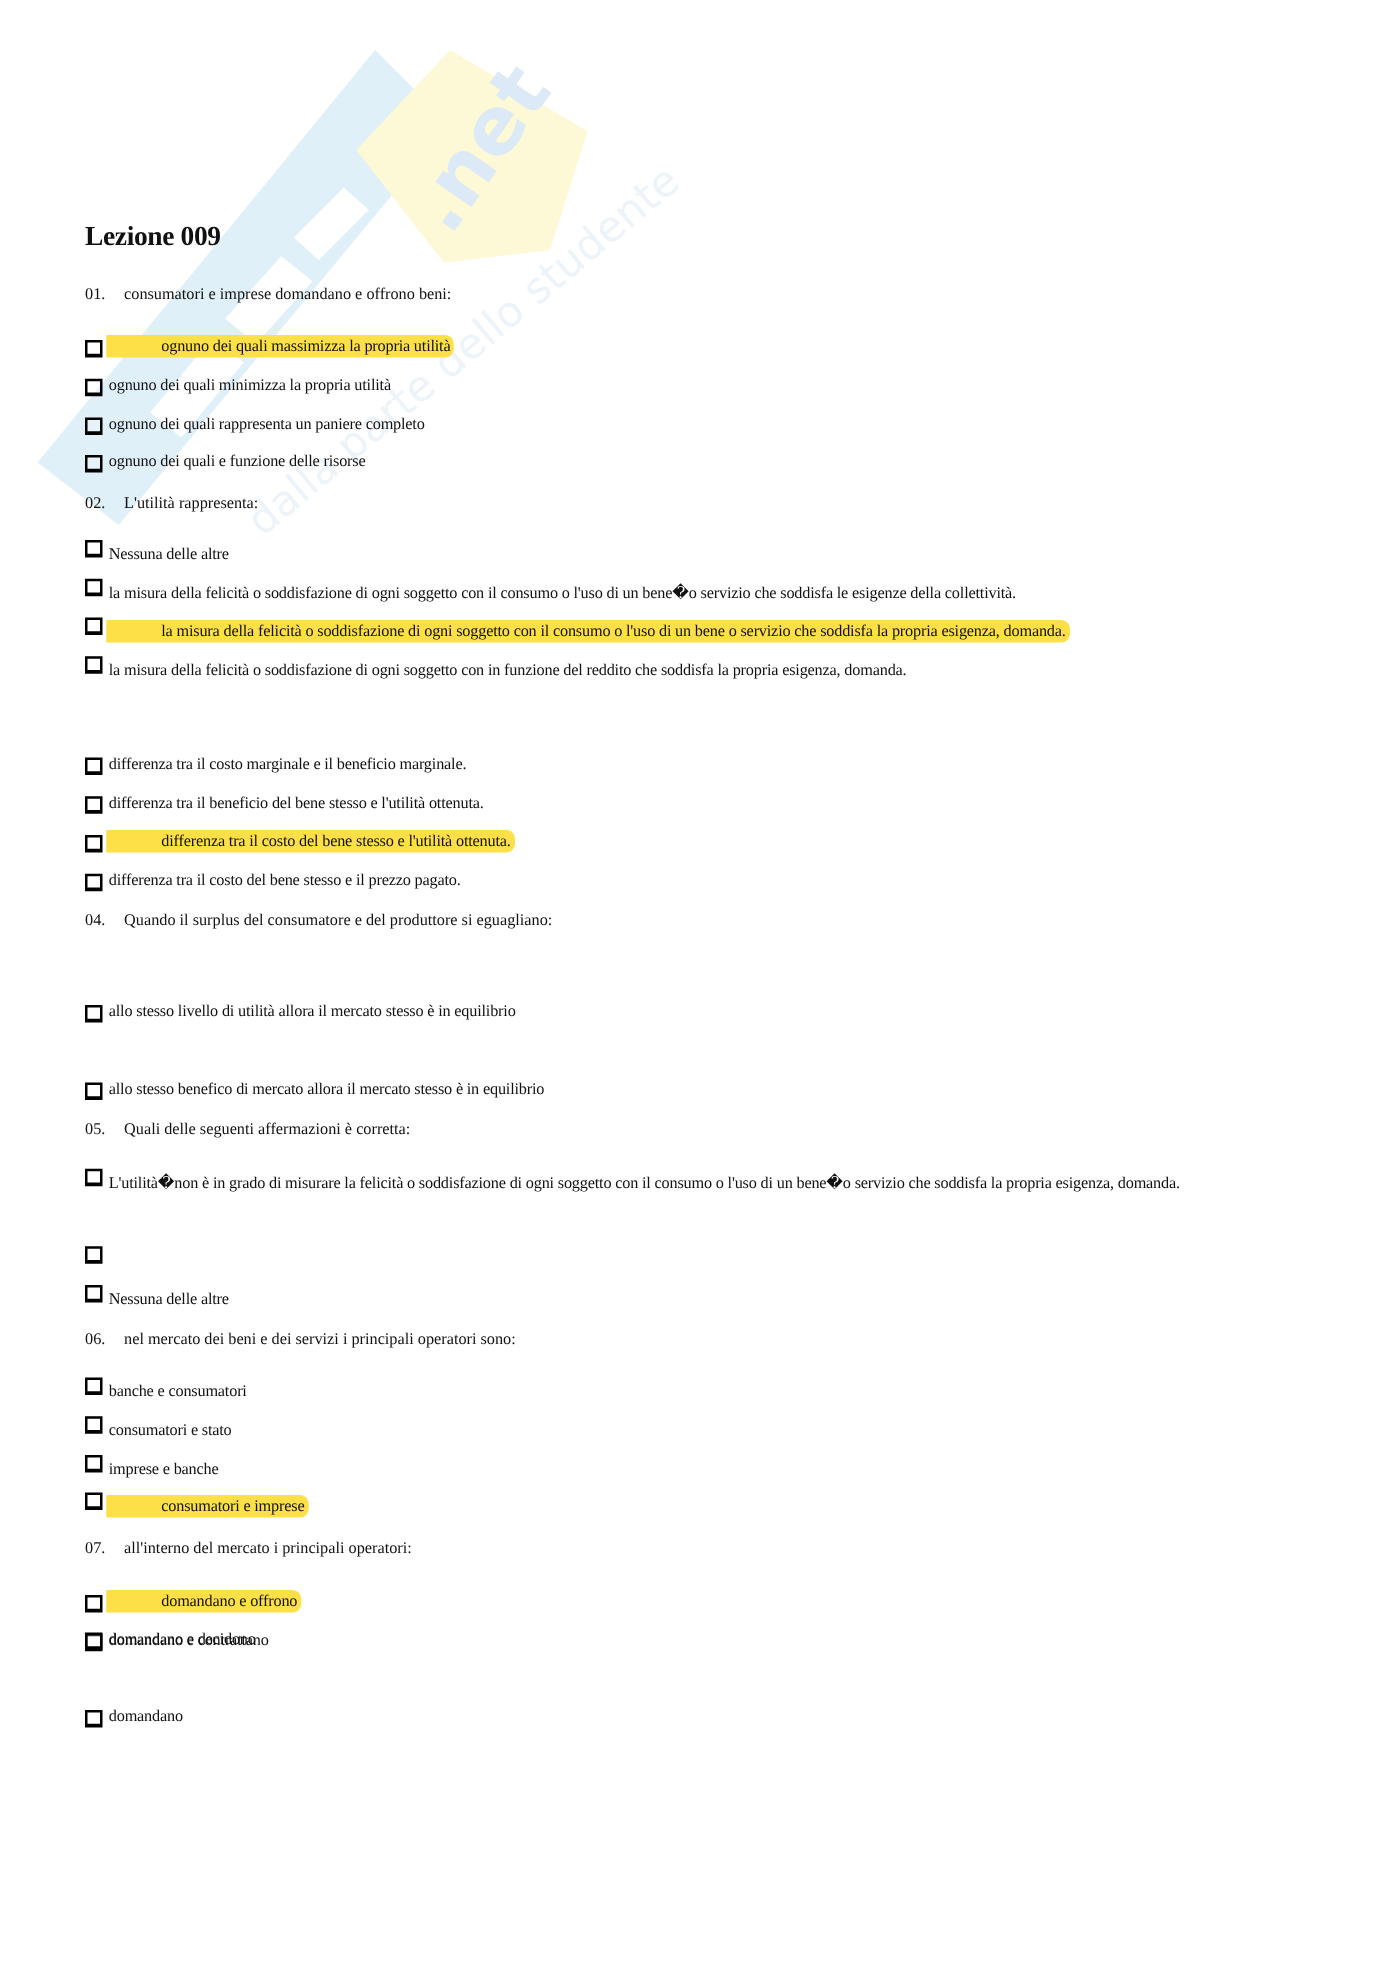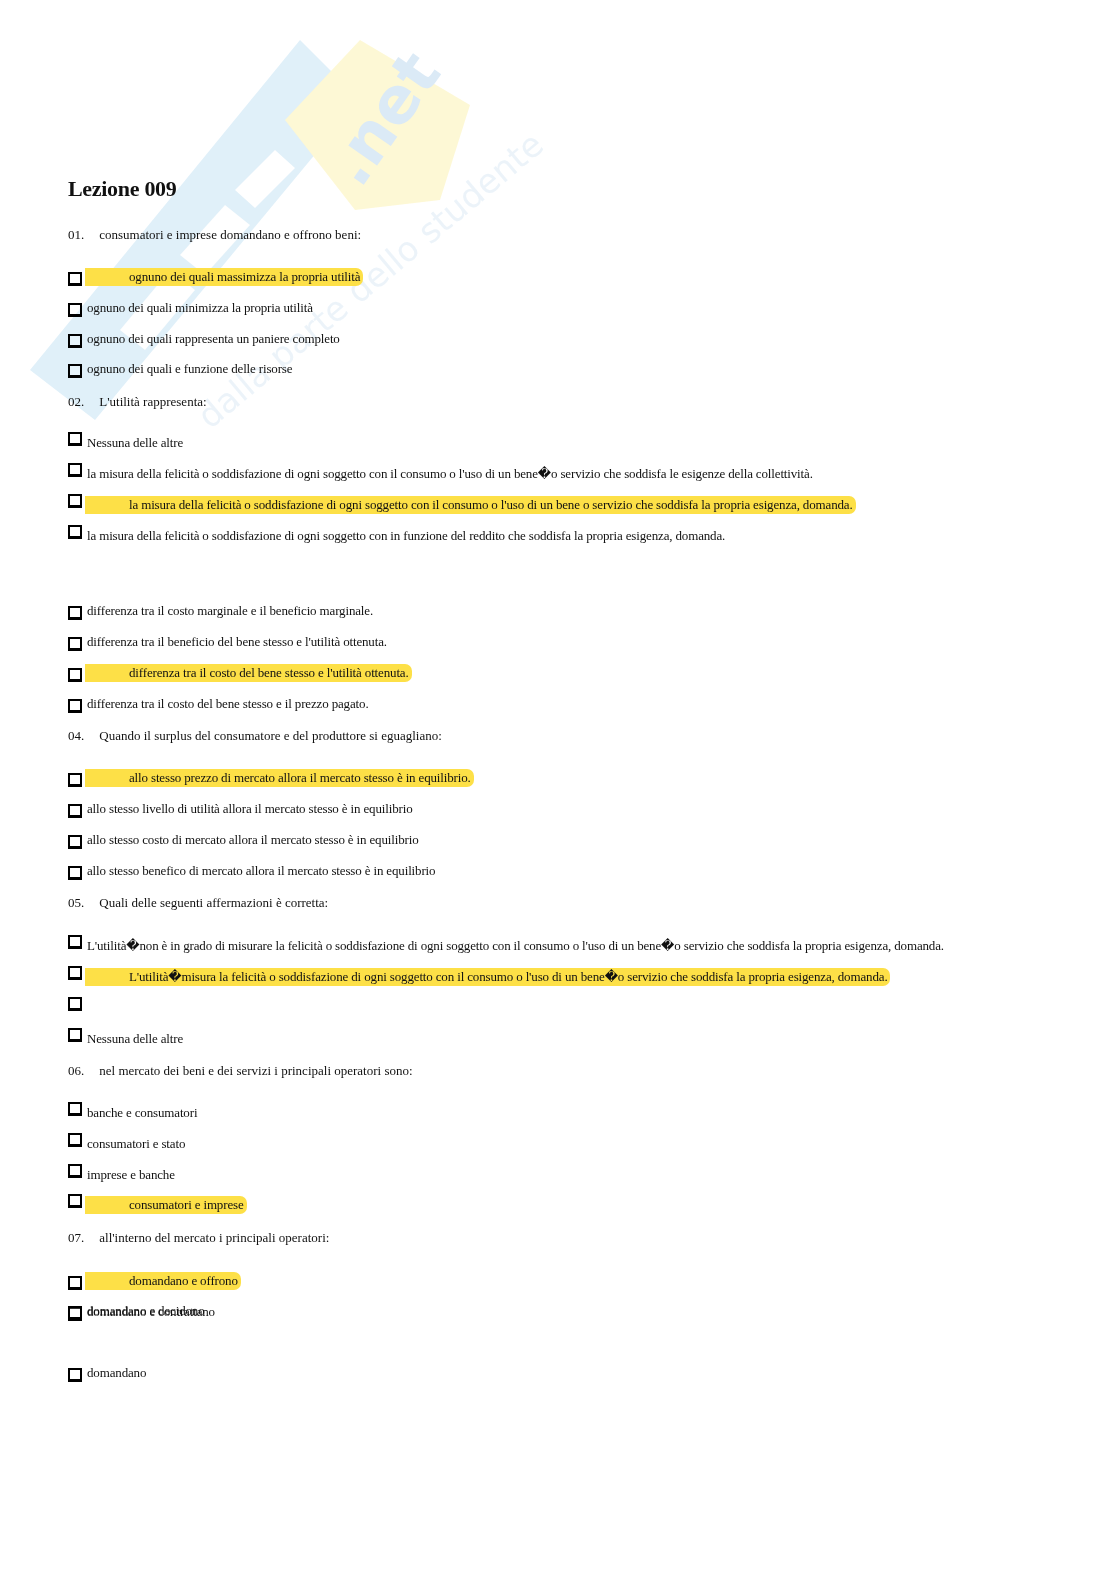--- a/index.html
+++ b/index.html
@@ -100,48 +100,36 @@
   </div>
   <div class="option" style="top:693px">
     <span class="checkbox"></span>
     <span class="opt-text">differenza tra il costo del bene stesso e il prezzo pagato.</span>
   </div>
 
   <div class="question" style="top:728px">
     <span class="qnum">04.</span>
     <span>Quando il surplus del consumatore e del produttore si eguagliano:</span>
   </div>
-  <div class="option" style="top:767px">
-    <span class="checkbox"></span>
-    <span class="opt-text hl">allo stesso prezzo di mercato allora il mercato stesso è in equilibrio.</span>
-  </div>
   <div class="option" style="top:798px">
     <span class="checkbox"></span>
     <span class="opt-text">allo stesso livello di utilità allora il mercato stesso è in equilibrio</span>
-  </div>
-  <div class="option" style="top:829px">
-    <span class="checkbox"></span>
-    <span class="opt-text">allo stesso costo di mercato allora il mercato stesso è in equilibrio</span>
   </div>
   <div class="option" style="top:860px">
     <span class="checkbox"></span>
     <span class="opt-text">allo stesso benefico di mercato allora il mercato stesso è in equilibrio</span>
   </div>
 
   <div class="question" style="top:895px">
     <span class="qnum">05.</span>
     <span>Quali delle seguenti affermazioni è corretta:</span>
   </div>
   <div class="option top-box" style="top:935px">
     <span class="checkbox"></span>
     <span class="opt-text">L'utilità�non è in grado di misurare la felicità o soddisfazione di ogni soggetto con il consumo o l'uso di un bene�o servizio che soddisfa la propria esigenza, domanda.</span>
-  </div>
-  <div class="option top-box" style="top:966px">
-    <span class="checkbox"></span>
-    <span class="opt-text hl">L'utilità�misura la felicità o soddisfazione di ogni soggetto con il consumo o l'uso di un bene�o servizio che soddisfa la propria esigenza, domanda.</span>
   </div>
   <div class="option top-box" style="top:997px">
     <span class="checkbox"></span>
   </div>
   <div class="option top-box" style="top:1028px">
     <span class="checkbox"></span>
     <span class="opt-text">Nessuna delle altre</span>
   </div>
 
   <div class="question" style="top:1063px">

